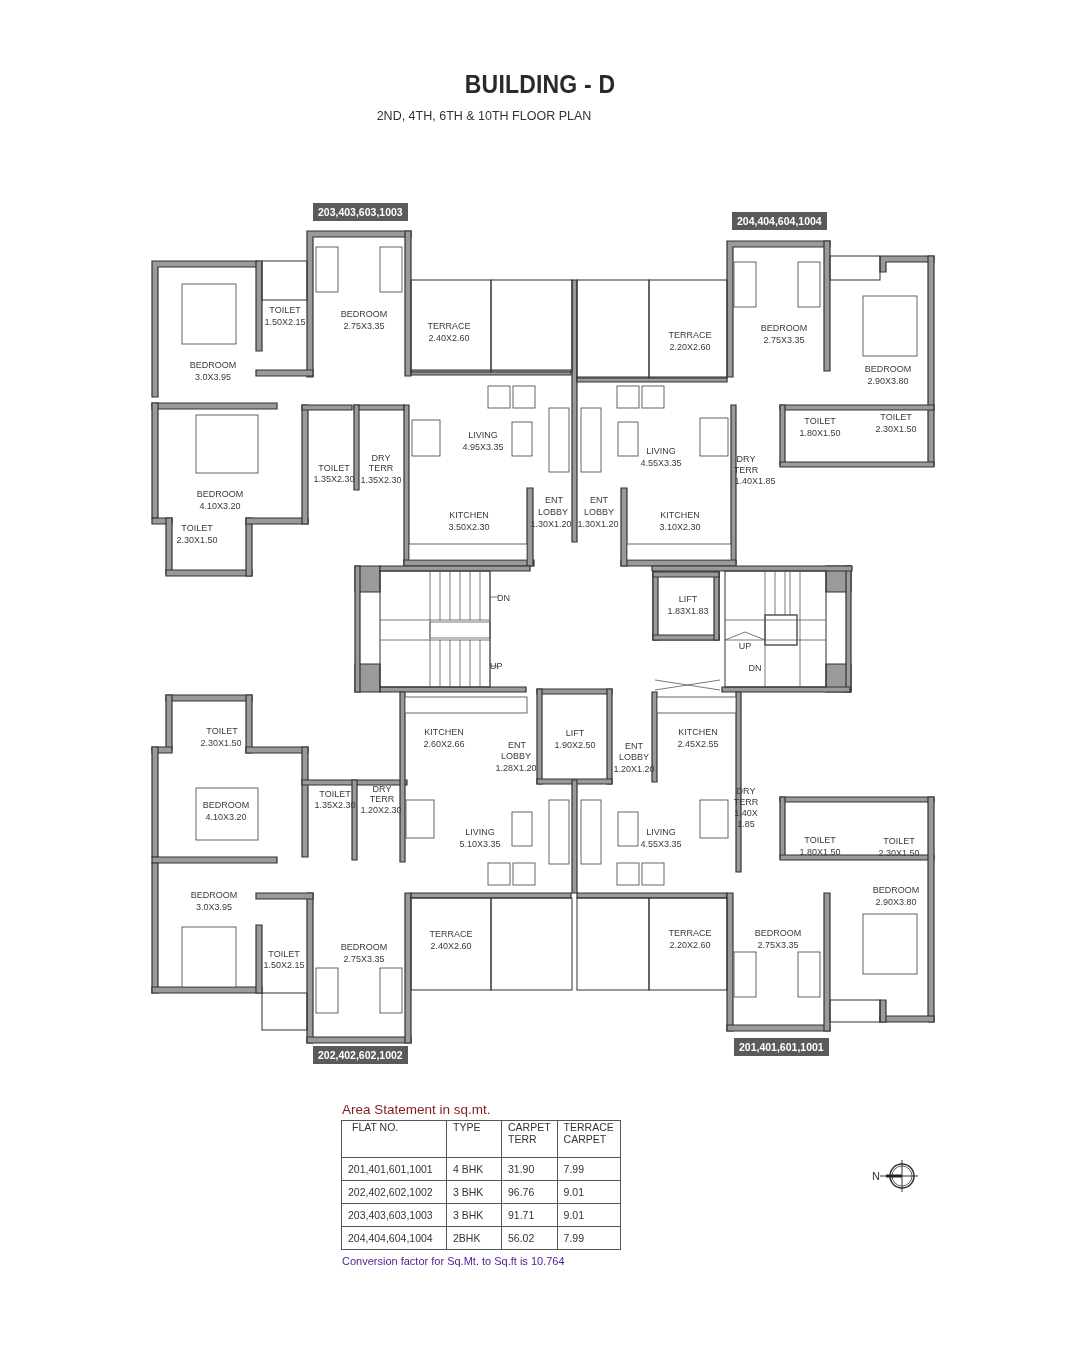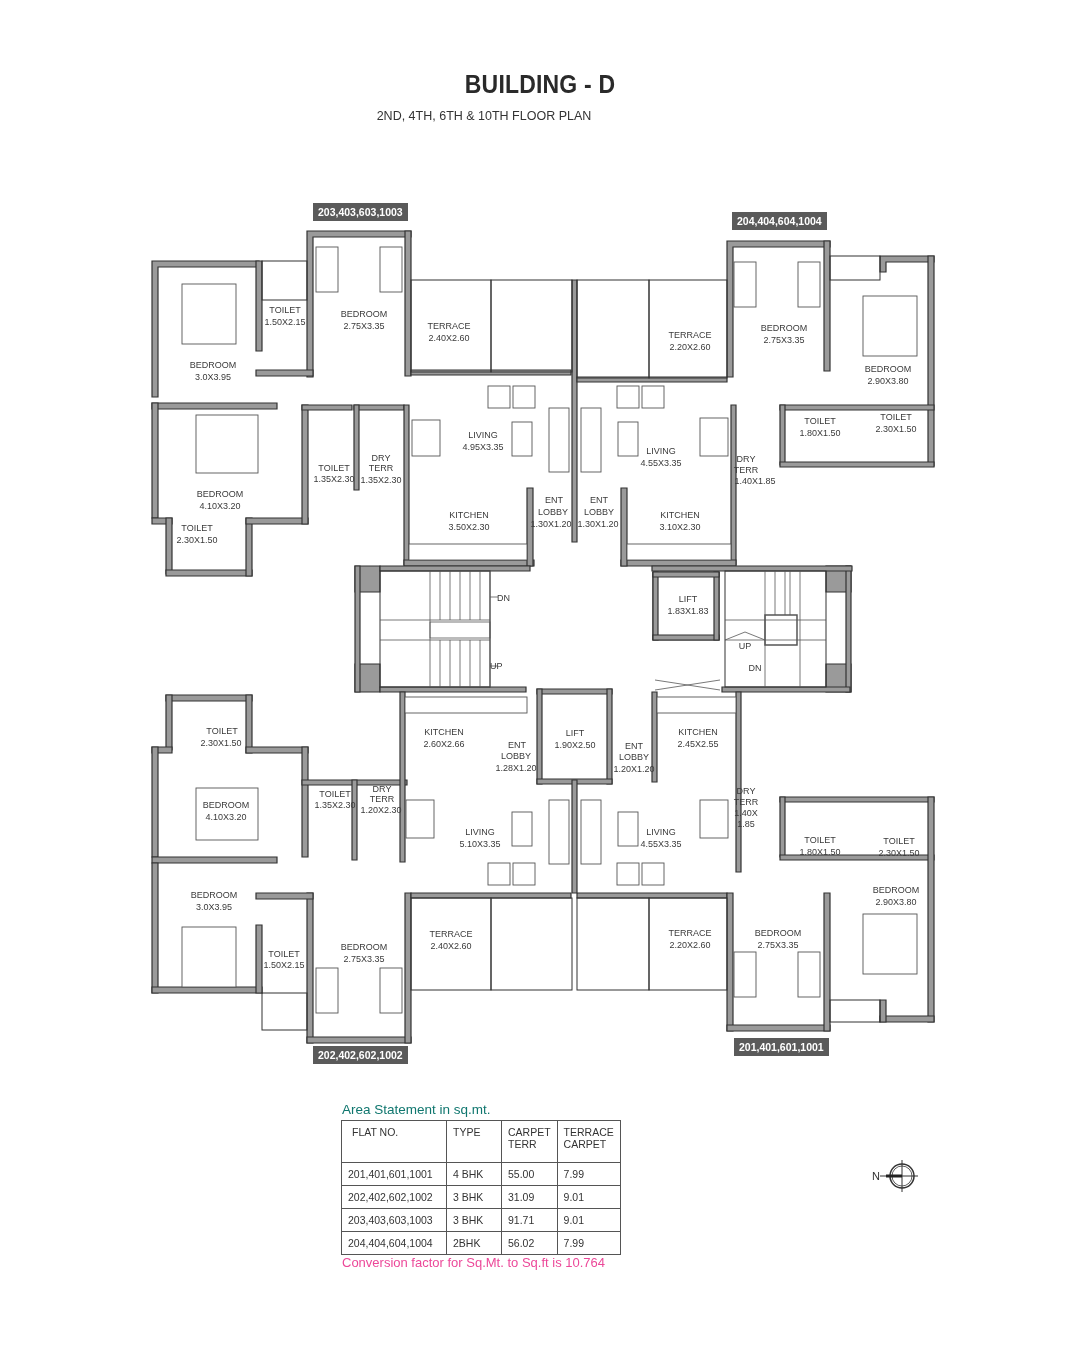--- a/index.html
+++ b/index.html
@@ -11,27 +11,27 @@
   .subtitle { position: absolute; left: 0; width: 968px; top: 109px; text-align: center;
               font-size: 12.5px; color: #333; }
   .flat-tag { position: absolute; background: #5a5a5a; color: #fff; font-size: 10.5px; font-weight: bold;
               padding: 2px 5px; line-height: 14px; }
   svg.plan { position: absolute; left: 0; top: 0; }
   svg.plan text { font-family: "Liberation Sans", sans-serif; fill: #3a3a3a; font-size: 9px; text-anchor: middle; }
   .wall { fill: #9a9a9a; stroke: #333; stroke-width: 1.2; }
   .line { stroke: #333; stroke-width: 1; fill: none; }
   .thin { stroke: #555; stroke-width: 0.8; fill: none; }
   .furn { stroke: #555; stroke-width: 0.9; fill: #fff; }
-  .area-caption { position: absolute; left: 342px; top: 1102px; font-size: 13.5px; color: #0f766e; }
+  .area-caption { position: absolute; left: 342px; top: 1102px; font-size: 13.5px; color: #7f1d1d; }
   table.area { position: absolute; left: 341px; top: 1120px; border-collapse: collapse; font-size: 10.5px; color: #333; }
   table.area td, table.area th { border: 1px solid #555; padding: 0 6px; font-weight: normal; text-align: left; }
-  table.area th { height: 36px; vertical-align: top; padding-top: 5px; }
+  table.area th { height: 36px; vertical-align: top; }
   table.area th.first { text-align: left; padding-left: 10px; }
   table.area td { height: 22px; }
-  .conv { position: absolute; left: 342px; top: 1255px; font-size: 13px; color: #ec4899; }
+  .conv { position: absolute; left: 342px; top: 1255px; font-size: 11px; color: #4c1d95; }
   .north { position: absolute; left: 866px; top: 1156px; }
 </style>
 </head>
 <body>
 
 <div class="title">BUILDING - D</div>
 <div class="subtitle">2ND, 4TH, 6TH &amp; 10TH FLOOR PLAN</div>
 
 <div class="flat-tag" style="left:313px;top:203px;">203,403,603,1003</div>
 <div class="flat-tag" style="left:732px;top:212px;">204,404,604,1004</div>
@@ -342,27 +342,27 @@
   <tbody>
       <tr>
     <th class="first" style="width:88px">FLAT NO.</th>
     <th style="width:42px">TYPE</th>
     <th style="width:42px"><span>CARPET</span><br><span>TERR</span></th>
     <th style="width:48px"><span>TERRACE</span><br><span>CARPET</span></th>
   </tr>
   <tr>
     <td>201,401,601,1001</td>
     <td>4 BHK</td>
-    <td>55.00</td>
+    <td>31.90</td>
     <td>7.99</td>
   </tr>
   <tr>
     <td>202,402,602,1002</td>
     <td>3 BHK</td>
-    <td>31.09</td>
+    <td>96.76</td>
     <td>9.01</td>
   </tr>
   <tr>
     <td>203,403,603,1003</td>
     <td>3 BHK</td>
     <td>91.71</td>
     <td>9.01</td>
   </tr>
   <tr>
     <td>204,404,604,1004</td>

